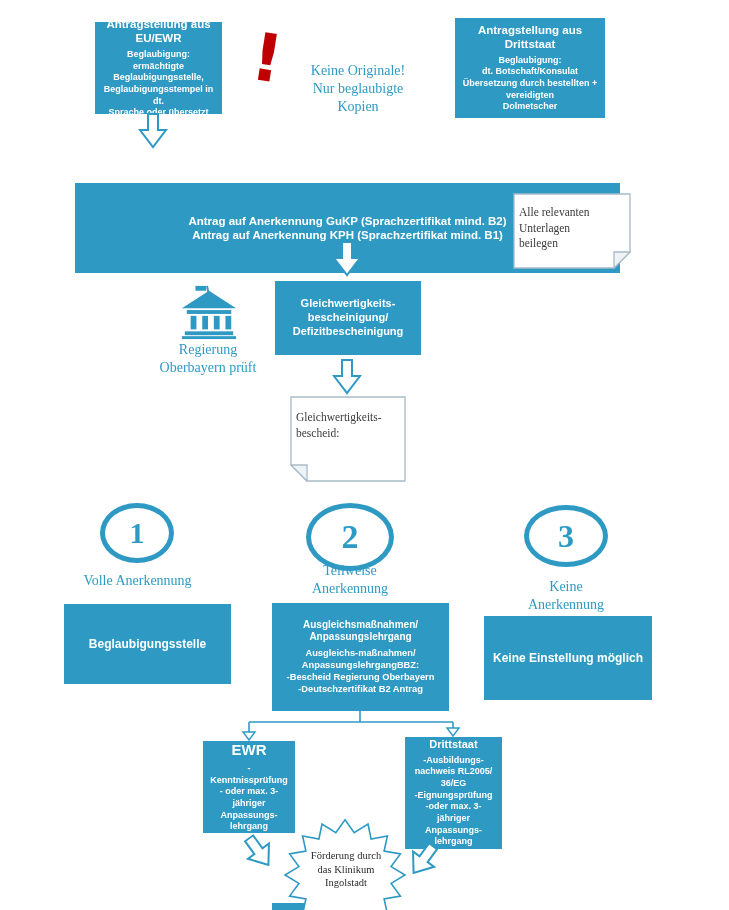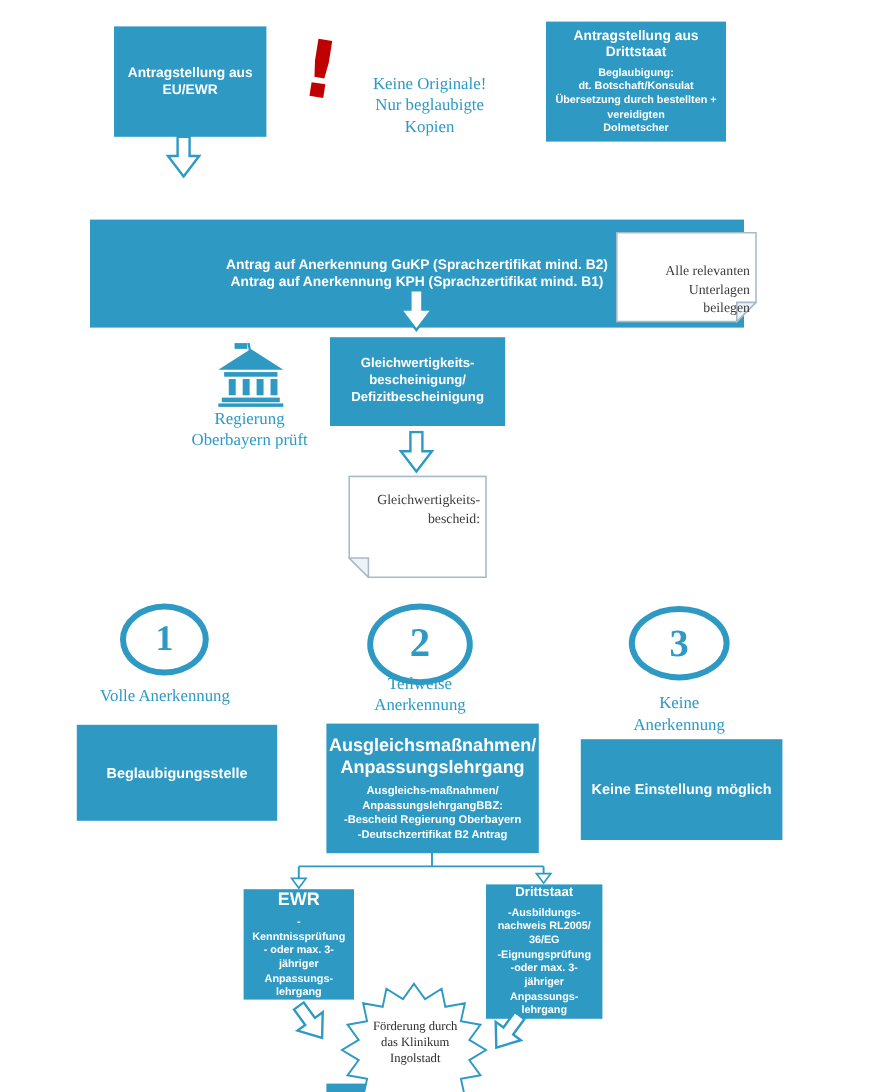--- a/index.html
+++ b/index.html
@@ -21,23 +21,23 @@
 
   .serif-label{position:absolute;font-family:"Liberation Serif",serif;color:var(--teal);
                text-align:center;font-size:14px;line-height:1.3;z-index:2}
 
   .excl{position:absolute;color:var(--red);font-weight:bold;font-size:66px;line-height:1;
         transform:rotate(9deg);font-family:"DejaVu Sans",sans-serif;z-index:2}
 
   .note{position:absolute;z-index:3}
   .note svg polygon{fill:#ffffff;stroke:var(--note-border);stroke-width:1.3}
   .note svg polygon.fold{fill:#eef3f7}
-  .note-text{position:absolute;left:0;top:0;width:100%;text-align:right;
+  .note-text{position:absolute;left:0;top:0;width:100%;text-align:left;
              font-family:"Liberation Serif",serif;color:var(--text-dark);
-             font-size:11.5px;line-height:1.35;padding:26px 6px}
+             font-size:11.5px;line-height:1.35;padding:12px 6px}
 
   .block-arrow{position:absolute;z-index:2}
   .block-arrow polygon{fill:#fff;stroke:var(--teal);stroke-width:2;stroke-linejoin:miter}
 
   .conn{position:absolute;z-index:1}
   .conn line{stroke:var(--teal);stroke-width:1.6}
   .conn polygon{fill:#fff;stroke:var(--teal);stroke-width:1.4}
 
   .circle{position:absolute;border:5px solid var(--teal);border-radius:50%;background:#fff;
           display:flex;align-items:center;justify-content:center;z-index:2}
@@ -54,20 +54,24 @@
   .bottom-strip{position:absolute;background:var(--teal);z-index:0}
 </style>
 </head>
 <body>
 
 <div class="canvas">
 
   <div class="tealbox" style="left:95px;top:22px;width:127px;height:92px;">
     <div class="bx-title" data-bind="top.eu_box.title">Antragstellung aus
 EU/EWR</div>
+    <div class="bx-body" data-bind="top.eu_box.body">Beglaubigung: ermächtigte
+Beglaubigungsstelle,
+Beglaubigungsstempel in dt.
+Sprache oder übersetzt</div>
   </div>
 
   <div class="excl" data-bind="top.warning.mark" style="left:252px;top:26px;">!</div>
 
   <div class="serif-label" data-bind="top.warning.text" style="left:288px;top:38px;width:140px;margin-top:24px;">Keine Originale!
 Nur beglaubigte
 Kopien</div>
 
   <div class="tealbox" style="left:455px;top:18px;width:150px;height:100px;">
     <div class="bx-title" data-bind="top.dritt_box.title">Antragstellung aus
@@ -150,21 +154,21 @@
   <div class="serif-label" data-bind="outcomes.1.label" style="left:298px;top:562px;width:104px;">Teilweise
 Anerkennung</div>
   <div class="serif-label" data-bind="outcomes.2.label" style="left:514px;top:578px;width:104px;">Keine
 Anerkennung</div>
 
   <div class="tealbox" style="left:64px;top:604px;width:167px;height:80px;">
     <div class="bx-title" style="font-size:12px" data-bind="result_boxes.full.title">Beglaubigungsstelle</div>
   </div>
 
   <div class="tealbox" style="left:272px;top:603px;width:177px;height:108px;">
-    <div class="bx-title" style="font-size:15px" data-bind="result_boxes.partial.title">Ausgleichsmaßnahmen/
+    <div class="bx-title" style="font-size:10px" data-bind="result_boxes.partial.title">Ausgleichsmaßnahmen/
 Anpassungslehrgang</div>
     <div class="bx-body" style="font-size:9.3px" data-bind="result_boxes.partial.body">Ausgleichs-maßnahmen/
 AnpassungslehrgangBBZ:
 -Bescheid Regierung Oberbayern
 -Deutschzertifikat B2 Antrag</div>
   </div>
 
   <div class="tealbox" style="left:484px;top:616px;width:168px;height:84px;">
     <div class="bx-title" style="font-size:12px" data-bind="result_boxes.none.title">Keine Einstellung möglich</div>
   </div>

